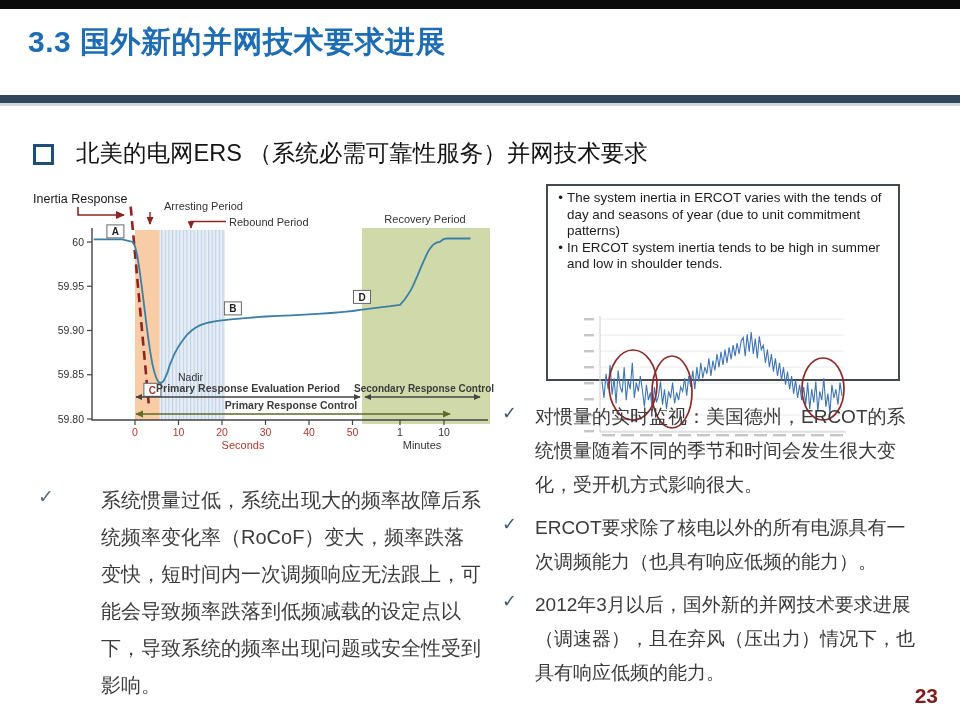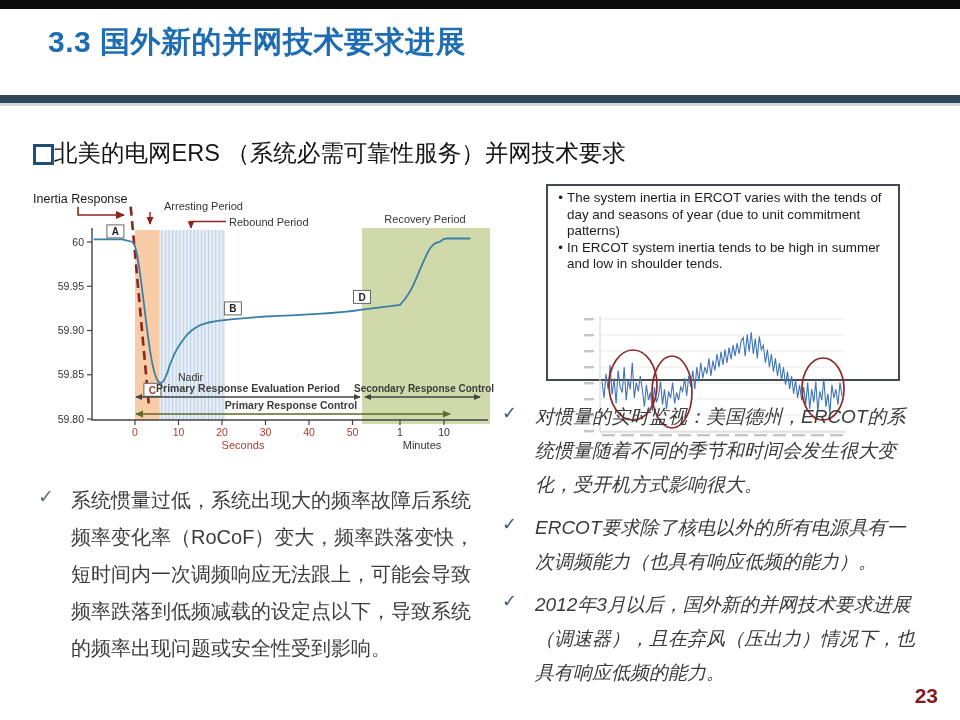--- a/index.html
+++ b/index.html
@@ -1,40 +1,40 @@
 <!DOCTYPE html>
 <html><head>
 <meta charset="utf-8">
 <style>
   html,body{margin:0;padding:0;background:#e8e8e8;}
   .slide{position:relative;width:960px;height:720px;background:#ffffff;overflow:hidden;
          font-family:"Liberation Sans","DejaVu Sans",sans-serif;}
   .topbar{position:absolute;left:0;top:0;width:960px;height:9px;background:#0b0b0b;}
-  .title{position:absolute;left:28px;top:22px;font-size:30px;font-weight:bold;color:#1e6db3;letter-spacing:.5px;margin-left:20px;}
+  .title{position:absolute;left:28px;top:22px;font-size:30px;font-weight:bold;color:#1e6db3;letter-spacing:.5px;}
   .divider{position:absolute;left:0;top:95px;width:960px;height:8px;background:#32475a;
            box-shadow:0 3px 0 rgba(150,168,182,.45);}
   .heading-row{position:absolute;left:33px;top:137px;display:flex;align-items:flex-start;}
   .heading-square{width:15px;height:15px;border:3px solid #1f4e79;margin-top:7px;background:#fff;}
-  .heading-text{font-size:23.5px;color:#141414;font-weight:500;}
+  .heading-text{margin-left:22px;font-size:23.5px;color:#141414;font-weight:500;}
   .chart-host{position:absolute;}
   #left-chart-host{left:28px;top:185px;width:470px;height:278px;}
   .right-box{position:absolute;left:546px;top:184px;width:354px;height:197px;border:2px solid #43494e;background:#fff;box-sizing:border-box;}
   .right-box-bullets{position:absolute;left:6px;top:4px;right:4px;}
   .rb-item{display:flex;font-size:13.4px;line-height:16.6px;color:#1c1c1c;}
   .rb-dot{width:13px;flex:none;text-align:center;}
   #right-chart-host{position:absolute;left:0;top:0;width:350px;height:193px;}
   .note{display:flex;align-items:flex-start;}
   .check{flex:none;font-weight:bold;}
   #left-note{position:absolute;left:38px;top:482px;width:444px;}
   #left-note .check{width:33px;font-size:19px;color:#5d6d7e;padding-top:3px;}
-  #left-note .note-text{font-size:20px;line-height:37px;color:#3d3d3d;}
+  #left-note .note-text{font-size:20px;line-height:37px;color:#3d3d3d;margin-left:30px;}
   .right-notes{position:absolute;left:502px;top:400px;width:414px;}
   .right-notes .note{margin-bottom:9px;}
   .right-notes .check{width:33px;font-size:18px;color:#3d5a78;padding-top:2px;}
-  .right-notes .note-text{font-size:19px;line-height:34px;color:#3a3a3a;font-style:italic;}
+  .right-notes .note-text{font-size:19px;line-height:34px;color:#3a3a3a;}
   .page-number{position:absolute;right:22px;top:684px;font-size:21px;font-weight:bold;color:#7f1d1d;}
   svg{font-family:"Liberation Sans","DejaVu Sans",sans-serif;display:block;}
 </style>
 </head>
 <body>
 
 <div class="slide">
   <div class="topbar"></div>
   <div class="title">3.3 国外新的并网技术要求进展</div>
   <div class="divider"></div>

